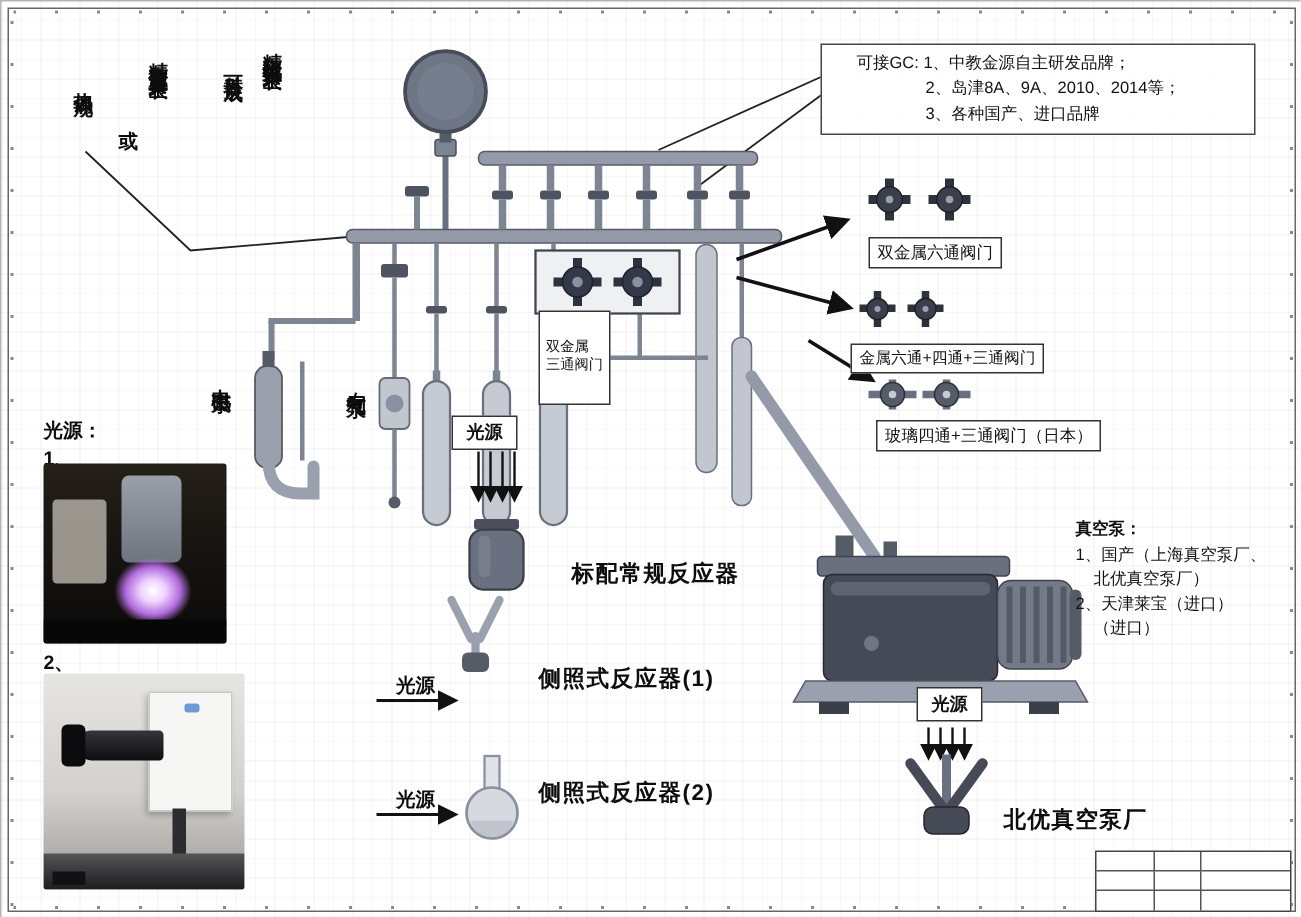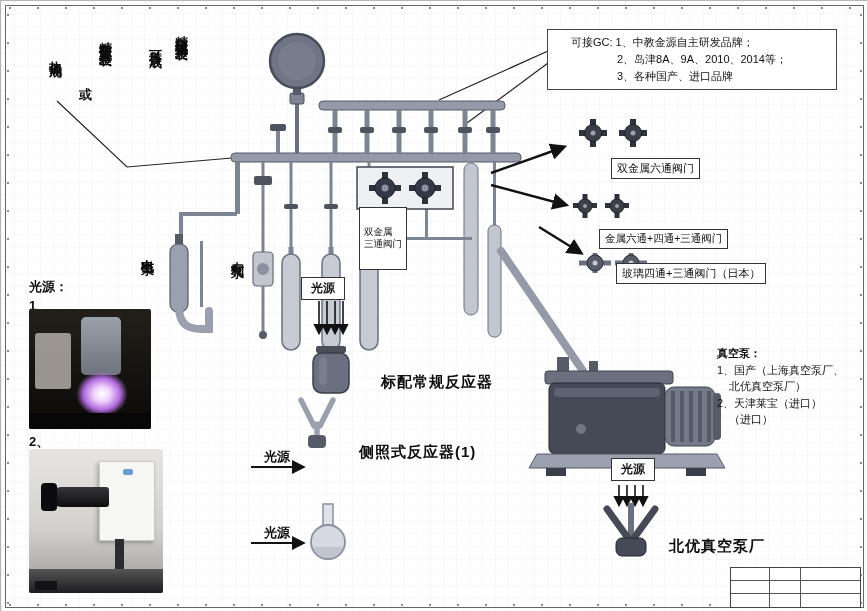--- a/index.html
+++ b/index.html
@@ -19,21 +19,21 @@
   .tick-left{position:absolute;left:6px;top:8px;bottom:8px;width:2px;
     background:repeating-linear-gradient(0deg,#8a8a8a 0 2px,transparent 2px 28px);}
   .tick-right{position:absolute;right:6px;top:8px;bottom:8px;width:2px;
     background:repeating-linear-gradient(0deg,#8a8a8a 0 2px,transparent 2px 28px);}
   svg.artwork{position:absolute;left:0;top:0;}
   .vlabel{position:absolute;writing-mode:vertical-rl;text-orientation:upright;
     font-weight:bold;font-size:13px;letter-spacing:2px;line-height:1.15;color:#0d0d0d;}
   .hlabel{position:absolute;font-weight:bold;font-size:13px;color:#0d0d0d;white-space:nowrap;}
   .rlabel{position:absolute;font-weight:bold;font-size:15px;letter-spacing:1px;color:#0d0d0d;white-space:nowrap;}
   .boxed{position:absolute;background:#fff;border:1px solid #333;padding:2px 5px;
-    font-size:11px;color:#111;white-space:nowrap;margin-left:32px;}
+    font-size:11px;color:#111;white-space:nowrap;}
   .tinybox{position:absolute;background:#fff;border:1px solid #333;padding:18px 4px;
     font-size:9.5px;line-height:1.3;color:#111;}
   .lightbox{position:absolute;background:#fff;border:1px solid #333;width:42px;
     text-align:center;font-size:12px;font-weight:bold;padding:2px 0;}
   .gc-box{position:absolute;left:546px;top:28px;width:242px;border:1px solid #444;
     background:rgba(255,255,255,.85);padding:4px 23px;font-size:11px;line-height:1.55;}
   .gc-box .ind{padding-left:46px;}
   .gc-box div{white-space:nowrap;}
   .note{position:absolute;left:716px;top:344px;width:148px;font-size:11px;line-height:1.5;}
   .note div{white-space:nowrap;}
@@ -306,21 +306,21 @@
     <div class="ind">3、各种国产、进口品牌</div>
   </div>
 
   <div class="tinybox" style="left:358px;top:206px">
     <div>双金属</div>
     <div>三通阀门</div>
   </div>
 
   <div class="boxed" style="left:578px;top:157px">双金属六通阀门</div>
   <div class="boxed" style="left:566px;top:228px;font-size:10.5px">金属六通+四通+三通阀门</div>
-  <div class="boxed" style="left:583px;top:262px">玻璃四通+三通阀门（日本）</div>
+  <div class="boxed" style="left:583px;top:279px">玻璃四通+三通阀门（日本）</div>
 
   <div class="vlabel" style="left:138px;top:248px">电磁泵</div>
   <div class="vlabel" style="left:228px;top:249px">专利气泵</div>
 
   <div class="hlabel" style="left:28px;top:277px">光源：</div>
   <div class="hlabel" style="left:28px;top:296px">1、</div>
   <div class="hlabel" style="left:28px;top:432px">2、</div>
 
   <div class="photo p1">
     <div class="p1-inst"></div>
@@ -338,20 +338,21 @@
     <div class="p2-foot"></div>
   </div>
 
   <div class="lightbox" style="left:300px;top:276px">光源</div>
   <div class="lightbox" style="left:610px;top:457px">光源</div>
   <div class="hlabel" style="left:263px;top:447px">光源</div>
   <div class="hlabel" style="left:263px;top:523px">光源</div>
 
   <div class="rlabel" style="left:380px;top:372px">标配常规反应器</div>
   <div class="rlabel" style="left:358px;top:442px">侧照式反应器(1)</div>
+  <div class="rlabel" style="left:358px;top:518px">侧照式反应器(2)</div>
   <div class="rlabel" style="left:668px;top:536px">北优真空泵厂</div>
 
   <div class="note">
     <div style="font-weight:bold">真空泵：</div>
     <div>1、国产（上海真空泵厂、</div>
     <div class="ind">北优真空泵厂）</div>
     <div>2、天津莱宝（进口）</div>
     <div class="ind">（进口）</div>
   </div>
 

